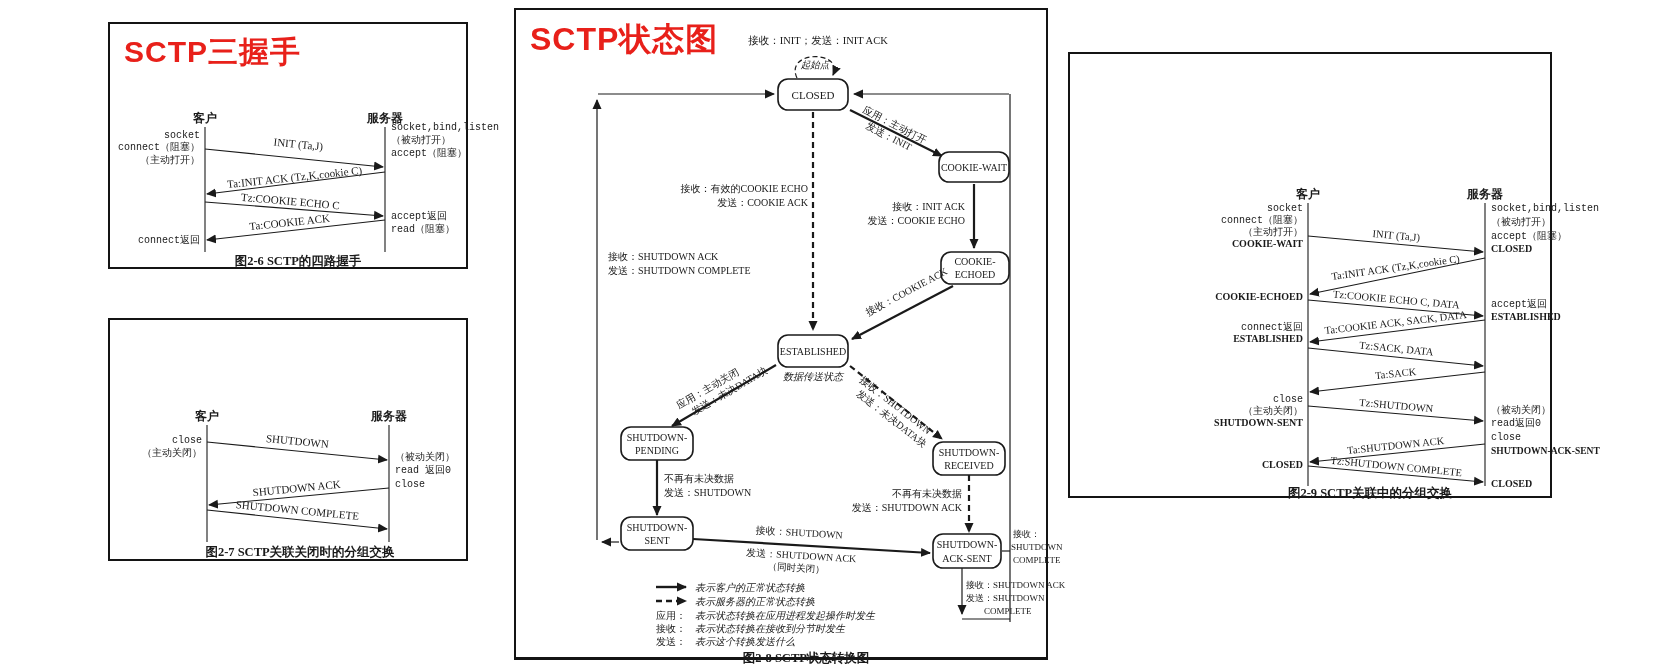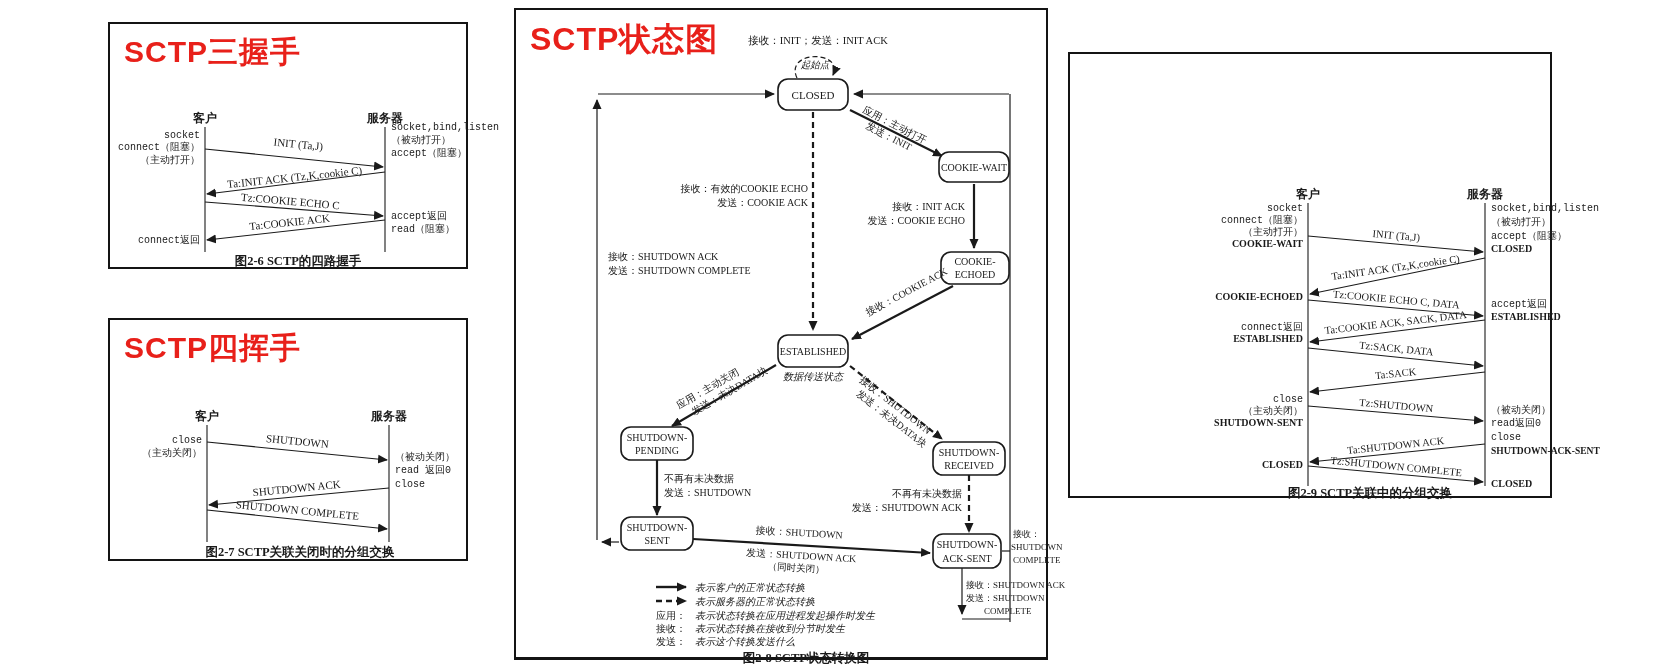--- a/index.html
+++ b/index.html
@@ -68,21 +68,20 @@
     </g>
     <g>
       <line class="ln" marker-end="url(#ah)" x1="275" y1="196" x2="97" y2="216"></line>
       <text class="t11 mid" x="180" y="202" transform="rotate(-6 180 202)">Ta:COOKIE ACK</text>
     </g>
     <text class="cap mid" x="188" y="241">图2-6  SCTP的四路握手</text>
   </svg>
 </div>
 
 <div class="panel" style="left:108px;top:318px;width:360px;height:243px;">
-  <div class="ttl">SCTP四挥手</div>
   <svg width="360" height="243" viewBox="0 0 360 243">
     <text class="b t12 mid" x="97" y="100">客户</text>
     <text class="b t12 mid" x="279" y="100">服务器</text>
     <line class="ln" x1="97" y1="105" x2="97" y2="222"></line>
     <line class="ln" x1="279" y1="105" x2="279" y2="222"></line>
 
     <text class="mono end" x="92" y="123">close</text>
     <text class="t10 end" x="92" y="136">（主动关闭）</text>
 
     <text class="t10" x="285" y="140">（被动关闭）</text>

